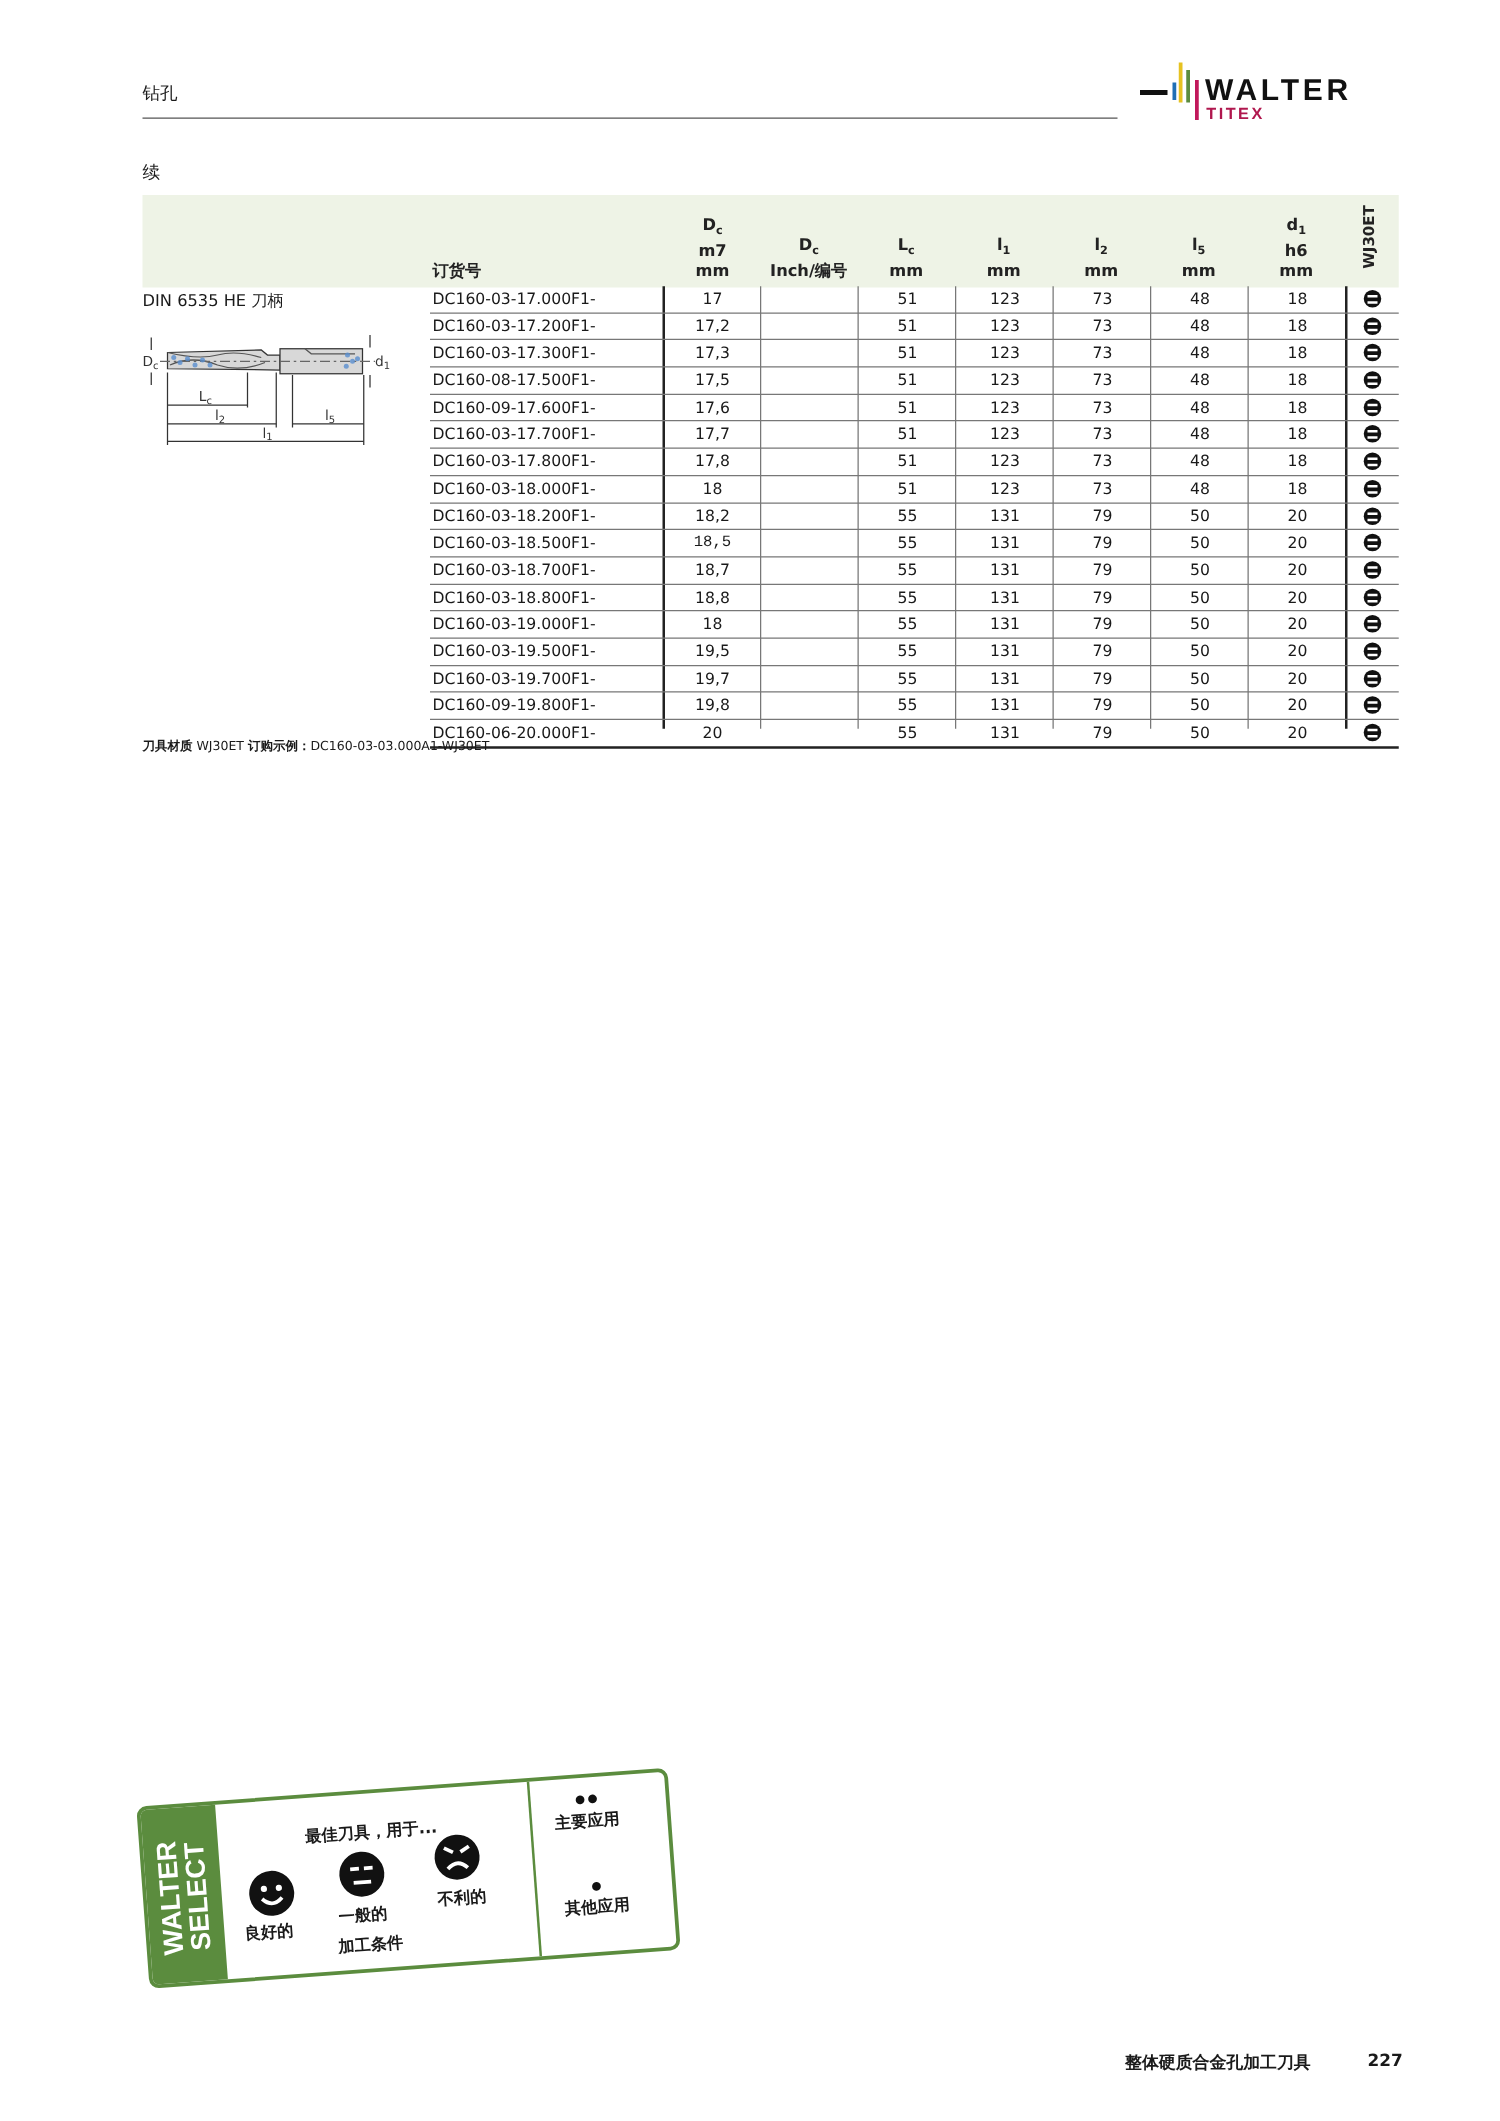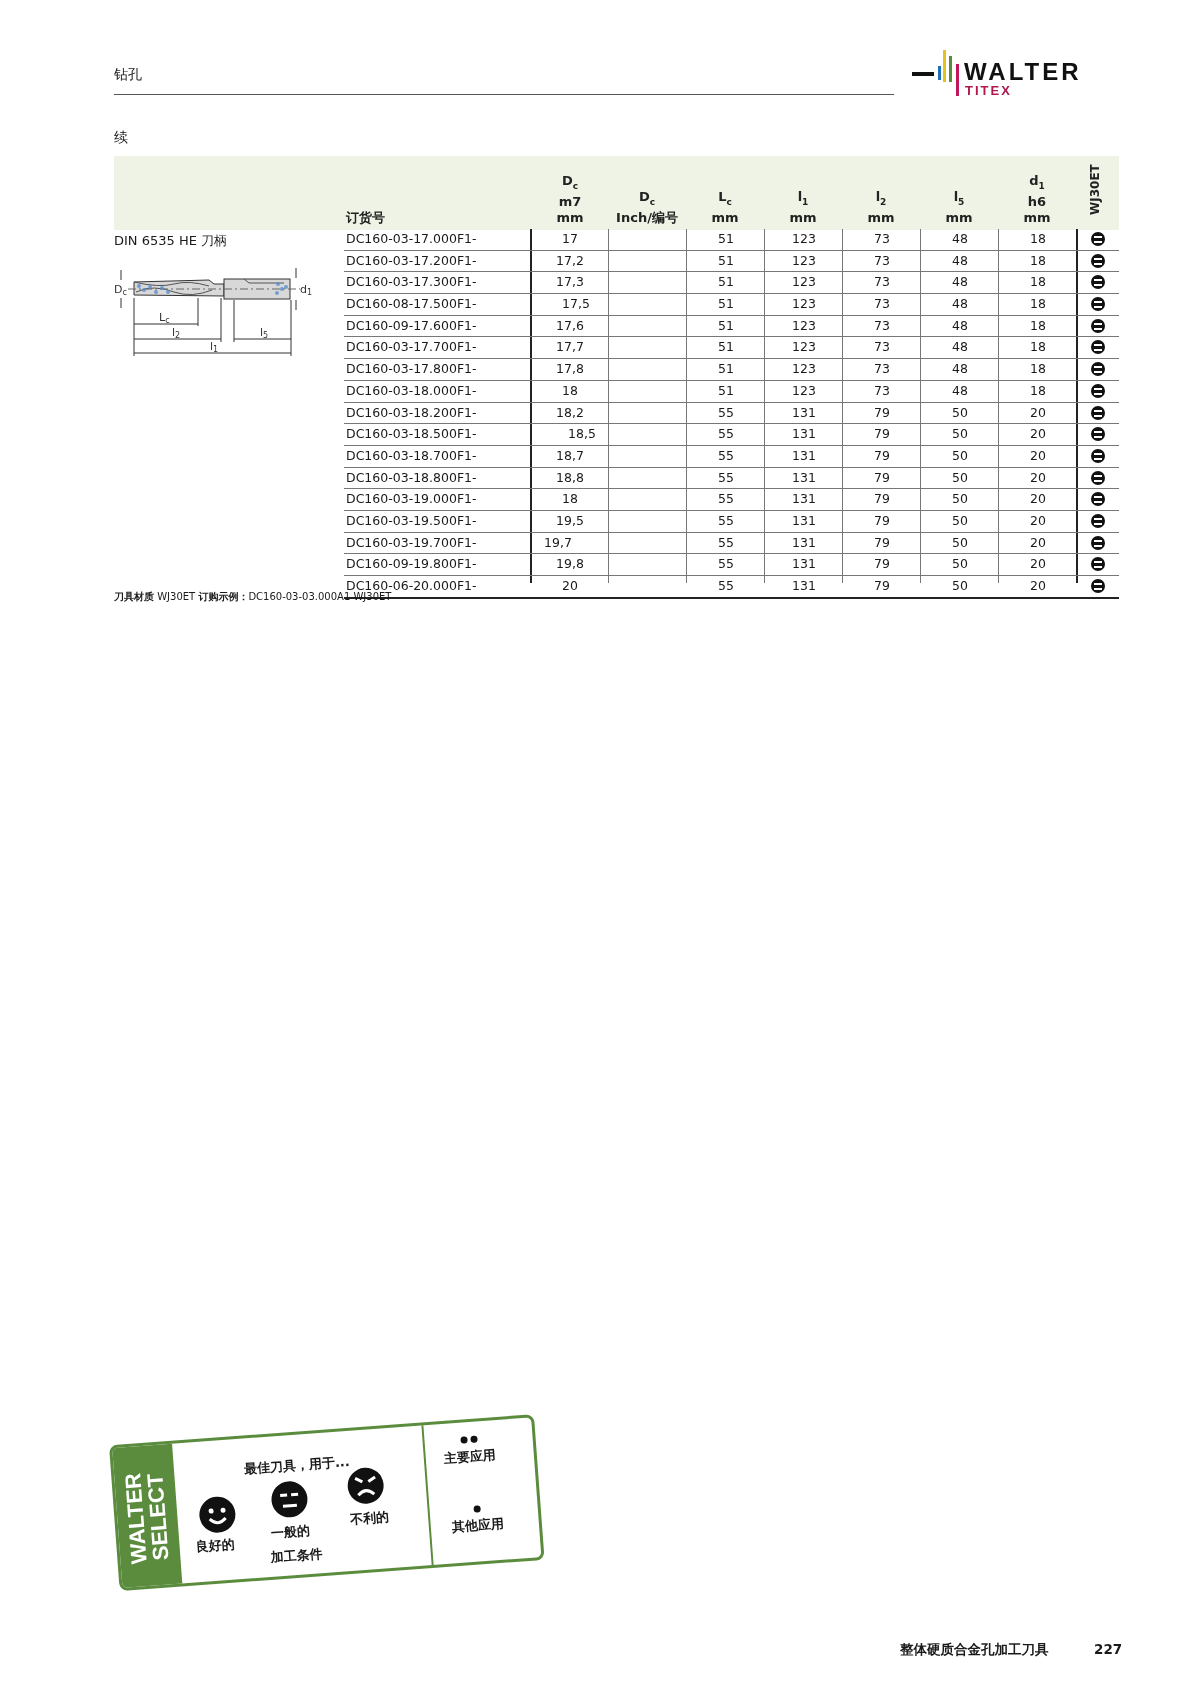--- a/index.html
+++ b/index.html
@@ -196,21 +196,21 @@
     <span class="cell" style="left:266px;width:76px;"></span>
     <span class="cell" style="left:344px;width:76px;">51</span>
     <span class="cell" style="left:422px;width:76px;">123</span>
     <span class="cell" style="left:500px;width:76px;">73</span>
     <span class="cell" style="left:578px;width:76px;">48</span>
     <span class="cell" style="left:656px;width:76px;">18</span>
     <span class="cell" style="left:734px;width:40px;"><span class="face"></span></span>
   </div>
   <div class="row">
     <span class="cell code">DC160-08-17.500F1-</span>
-    <span class="cell" style="left:174px;width:76px;padding-left:20px;">17,5</span>
+    <span class="cell" style="left:188px;width:76px;">17,5</span>
     <span class="cell" style="left:266px;width:76px;"></span>
     <span class="cell" style="left:344px;width:76px;">51</span>
     <span class="cell" style="left:422px;width:76px;">123</span>
     <span class="cell" style="left:500px;width:76px;">73</span>
     <span class="cell" style="left:578px;width:76px;">48</span>
     <span class="cell" style="left:656px;width:76px;">18</span>
     <span class="cell" style="left:734px;width:40px;"><span class="face"></span></span>
   </div>
   <div class="row">
     <span class="cell code">DC160-09-17.600F1-</span>
@@ -262,21 +262,21 @@
     <span class="cell" style="left:266px;width:76px;"></span>
     <span class="cell" style="left:344px;width:76px;">55</span>
     <span class="cell" style="left:422px;width:76px;">131</span>
     <span class="cell" style="left:500px;width:76px;">79</span>
     <span class="cell" style="left:578px;width:76px;">50</span>
     <span class="cell" style="left:656px;width:76px;">20</span>
     <span class="cell" style="left:734px;width:40px;"><span class="face"></span></span>
   </div>
   <div class="row">
     <span class="cell code">DC160-03-18.500F1-</span>
-    <span class="cell" style="left:200px;width:76px;">18,5</span>
+    <span class="cell" style="left:188px;width:76px;font-family:Liberation Mono, monospace;">18,5</span>
     <span class="cell" style="left:266px;width:76px;"></span>
     <span class="cell" style="left:344px;width:76px;">55</span>
     <span class="cell" style="left:422px;width:76px;">131</span>
     <span class="cell" style="left:500px;width:76px;">79</span>
     <span class="cell" style="left:578px;width:76px;">50</span>
     <span class="cell" style="left:656px;width:76px;">20</span>
     <span class="cell" style="left:734px;width:40px;"><span class="face"></span></span>
   </div>
   <div class="row">
     <span class="cell code">DC160-03-18.700F1-</span>
@@ -317,21 +317,21 @@
     <span class="cell" style="left:266px;width:76px;"></span>
     <span class="cell" style="left:344px;width:76px;">55</span>
     <span class="cell" style="left:422px;width:76px;">131</span>
     <span class="cell" style="left:500px;width:76px;">79</span>
     <span class="cell" style="left:578px;width:76px;">50</span>
     <span class="cell" style="left:656px;width:76px;">20</span>
     <span class="cell" style="left:734px;width:40px;"><span class="face"></span></span>
   </div>
   <div class="row">
     <span class="cell code">DC160-03-19.700F1-</span>
-    <span class="cell" style="left:176px;width:76px;">19,7</span>
+    <span class="cell" style="left:188px;width:76px;">19,7</span>
     <span class="cell" style="left:266px;width:76px;"></span>
     <span class="cell" style="left:344px;width:76px;">55</span>
     <span class="cell" style="left:422px;width:76px;">131</span>
     <span class="cell" style="left:500px;width:76px;">79</span>
     <span class="cell" style="left:578px;width:76px;">50</span>
     <span class="cell" style="left:656px;width:76px;">20</span>
     <span class="cell" style="left:734px;width:40px;"><span class="face"></span></span>
   </div>
   <div class="row">
     <span class="cell code">DC160-09-19.800F1-</span>

